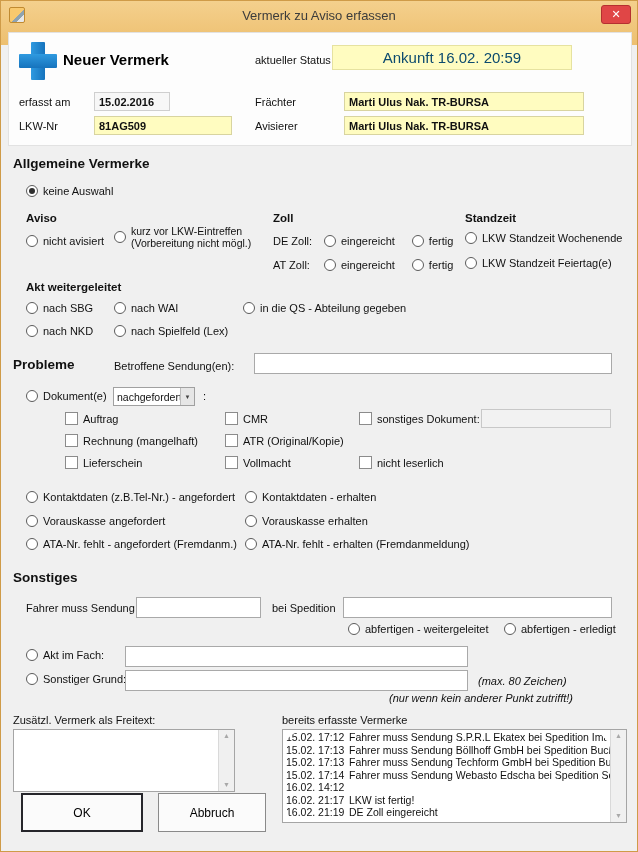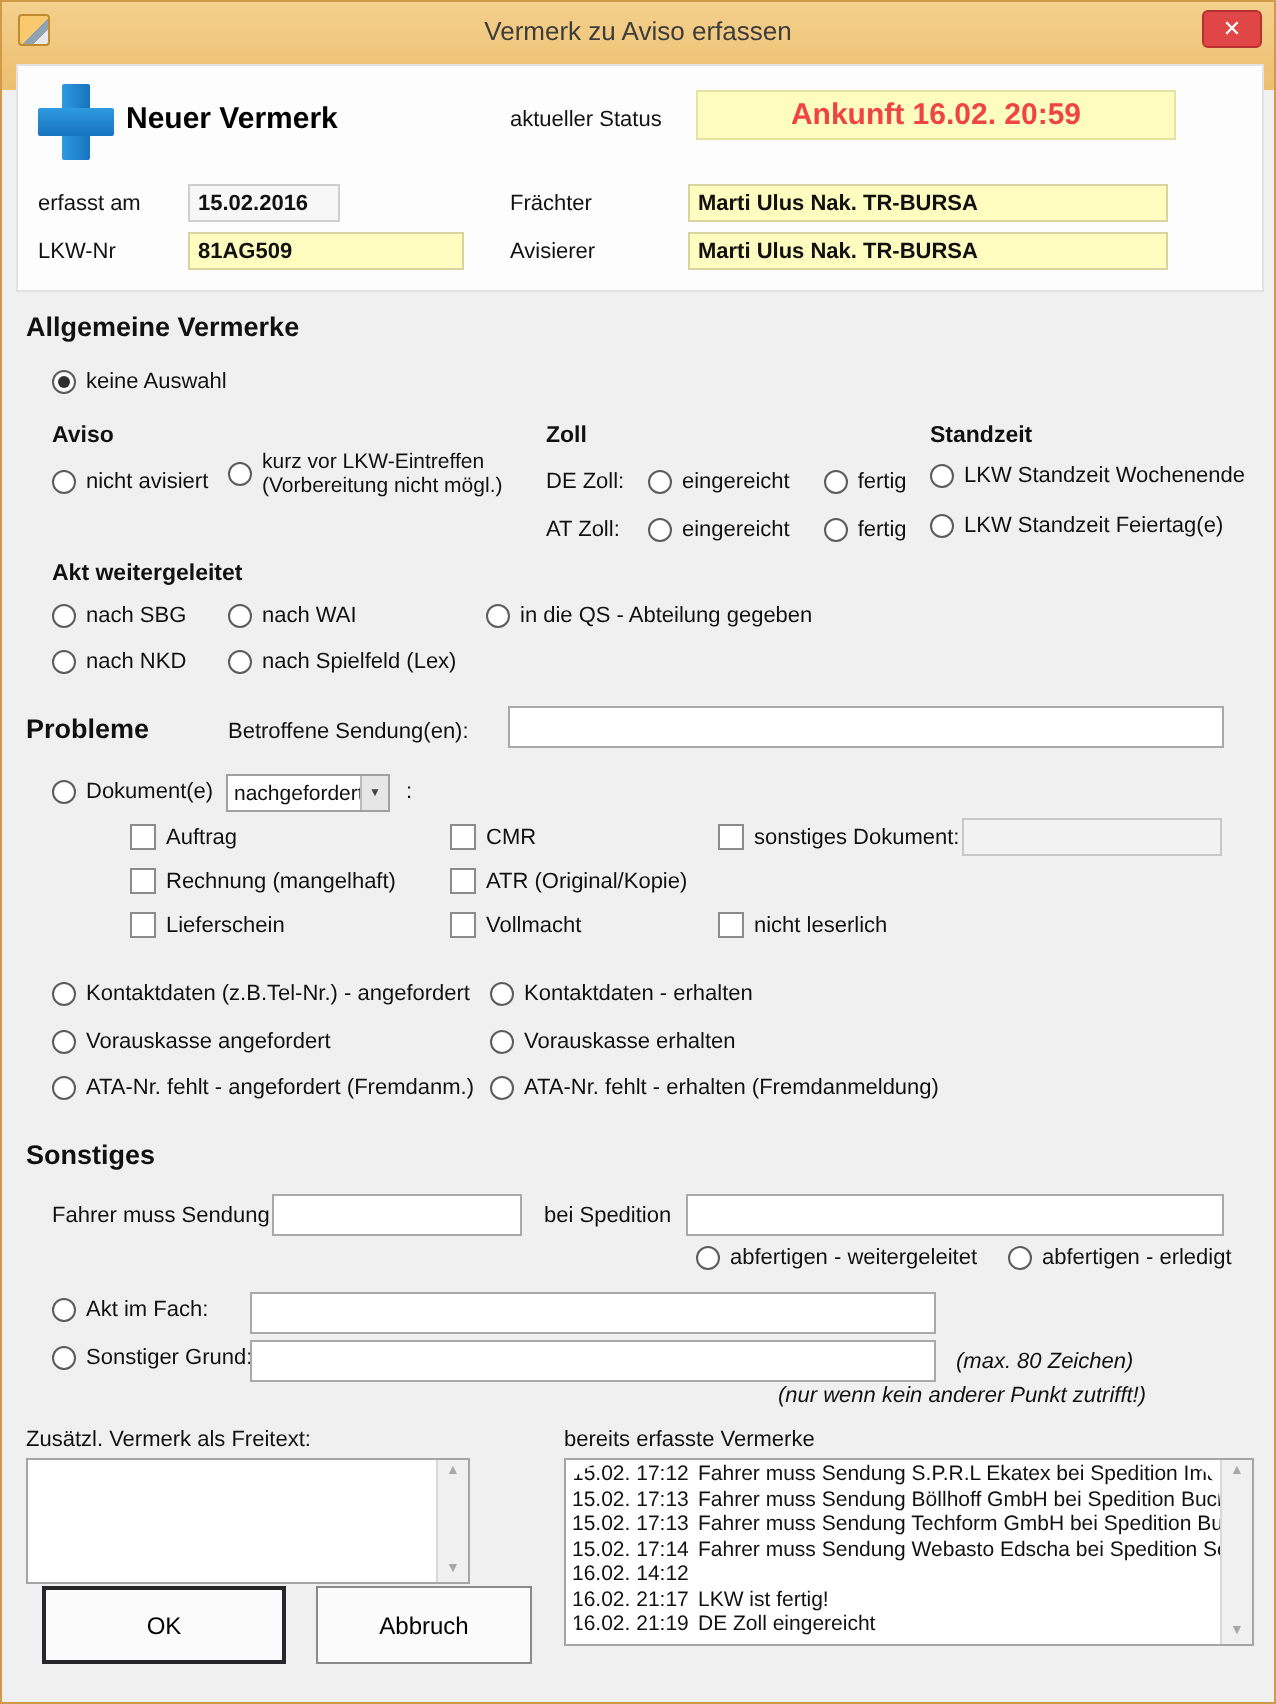--- a/index.html
+++ b/index.html
@@ -21,23 +21,23 @@
 
   
   .panel { position:absolute; left:7px; top:31px; width:624px; height:114px;
            background:#fdfdfd; border:1px solid #e2e2e2; }
   .plus { position:absolute; left:18px; top:41px; width:38px; height:38px; }
   .plus::before { content:""; position:absolute; left:12px; top:0; width:14px; height:38px;
                   background:linear-gradient(90deg,#2f9ae0,#1673bd); border-radius:1px; }
   .plus::after  { content:""; position:absolute; left:0; top:12px; width:38px; height:14px;
                   background:linear-gradient(180deg,#2f9ae0,#1673bd); border-radius:1px; }
   .h1 { position:absolute; font-size:15px; font-weight:bold; color:#000; white-space:nowrap; }
-  .status { position:absolute; left:347px; top:44px; width:240px; height:25px;
-            background:#fffcc0; border:1px solid #e6e2a0; color:#ef4444;
-            font-size:15px; font-weight:bold; display:flex; align-items:center; justify-content:center;
+  .status { position:absolute; left:331px; top:44px; width:240px; height:25px;
+            background:#fffcc0; border:1px solid #e6e2a0; color:#0c4a6e;
+            font-size:15px; font-weight:normal; display:flex; align-items:center; justify-content:center;
             white-space:nowrap; }
   .field { position:absolute; height:19px; background:#fffcc0; border:1px solid #d8d4a0;
            font-weight:bold; display:flex; align-items:center; padding:0 4px; white-space:nowrap; }
   .field.grey { background:#f7f7f7; border:1px solid #cfcfcf; }
 
   
   .lbl  { position:absolute; white-space:nowrap; }
   .sub  { position:absolute; font-weight:bold; font-size:11.5px; white-space:nowrap; }
   .hdr  { position:absolute; font-weight:bold; font-size:13.5px; white-space:nowrap; }
   .ital { font-style:italic; }

